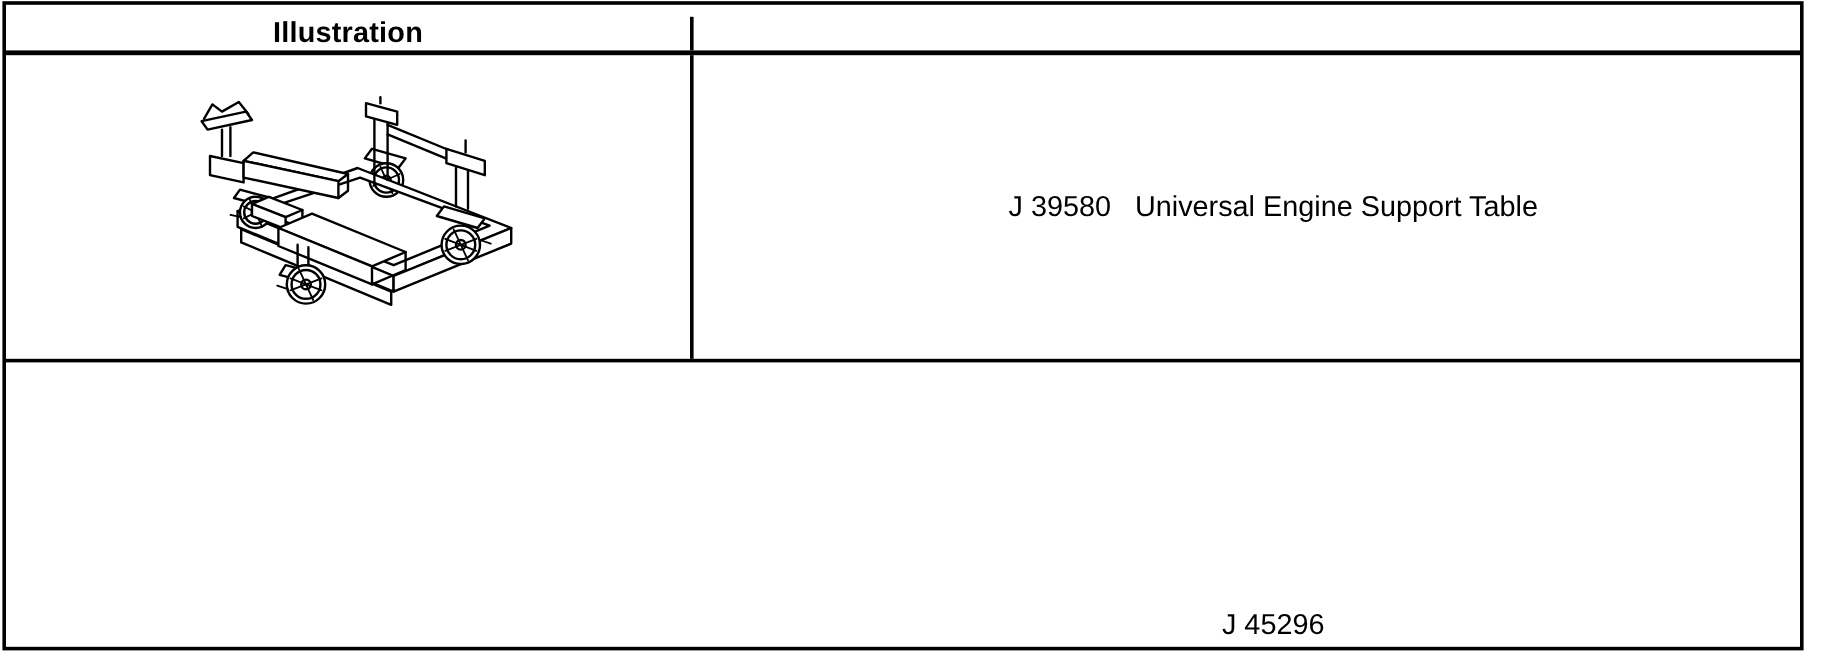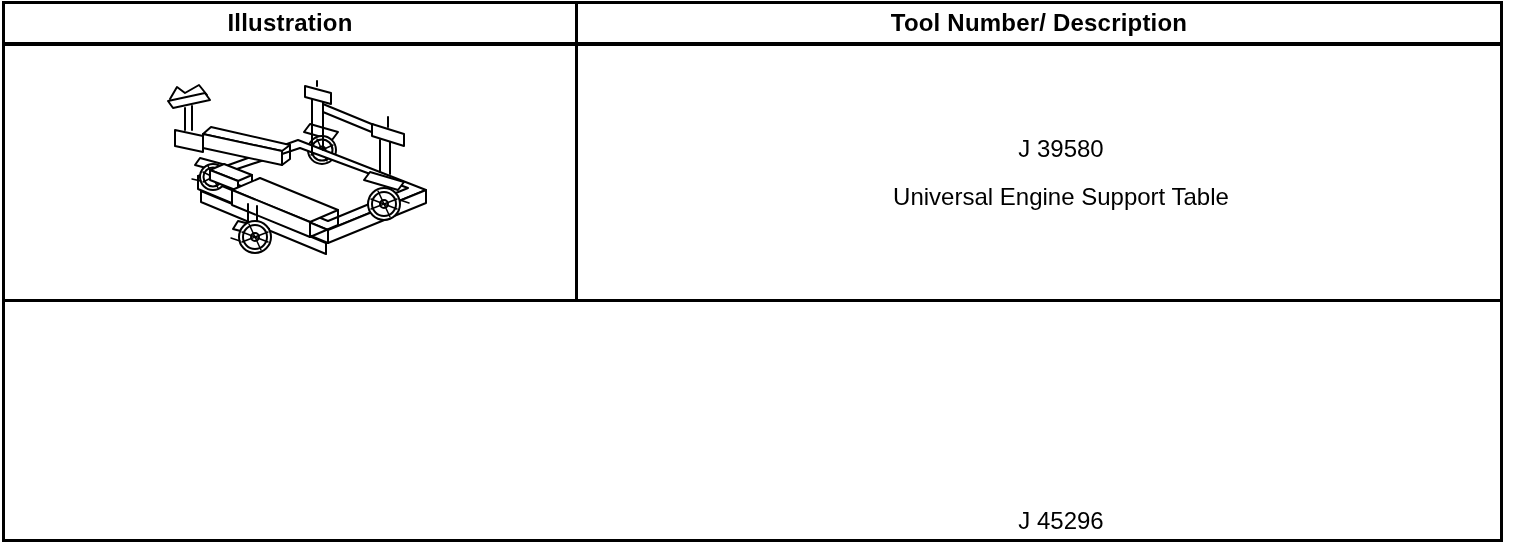--- a/index.html
+++ b/index.html
@@ -13,33 +13,33 @@
   }
   .page { position: absolute; left: 0; top: 0; width: 1520px; height: 550px; background: #ffffff; }
 
   .tools-table {
     position: absolute; left: 2px; top: 1px;
     width: 1501px; height: 541px;
     border: 3px solid #000000;
     background: #ffffff;
   }
   .trow { display: flex; width: 100%; }
-  .thead { height: 42px; border-bottom: 4px solid #000000; }
+  .thead { height: 42px; border-bottom: 4px solid #000000; align-items: flex-end; }
   .row-1 { height: 256px; border-bottom: 3px solid #000000; }
   .row-2 { height: 233px; align-items: flex-end; }
 
   .col-ill  { width: 573px; flex: none; border-right: 3px solid #000000; position: relative; }
   .col-desc { flex: 1; position: relative; }
 
   .th-cell {
     display: flex; align-items: center; justify-content: center;
     font-weight: bold; font-size: 24px; letter-spacing: 0.2px;
   }
   .desc-cell {
-    display: flex; flex-direction: column;
+    display: flex; flex-direction: row;
     align-items: center; justify-content: center;
     gap: 20px;
     margin-left: 44px;
   }
   .tool-number, .tool-desc {
     font-size: 24px; line-height: 28px; text-align: center;
     white-space: nowrap;
   }
   .ill-cell svg { position: absolute; }
   .cart-svg  { left: 153px; top: 34px; }
@@ -47,23 +47,20 @@
 </style>
 </head>
 <body>
 
 <div class="page">
   <div class="tools-table">
 
     <div class="trow thead">
       <div class="col-ill th-cell">
         <span>Illustration</span>
-      </div>
-      <div class="col-desc th-cell">
-        <span>Tool Number/ Description</span>
       </div>
     </div>
 
     <div class="trow row-1">
       <div class="col-ill ill-cell">
         <svg class="cart-svg" viewBox="0 0 280 175" width="280" height="175" role="img" aria-label="Universal engine support table line drawing">
           <g fill="none" stroke="#000" stroke-width="2" stroke-linecap="round" stroke-linejoin="round">
 
             <g>
               <path d="M152,44 L180,52 L174,60 L146,52 Z" fill="#fff"></path>

